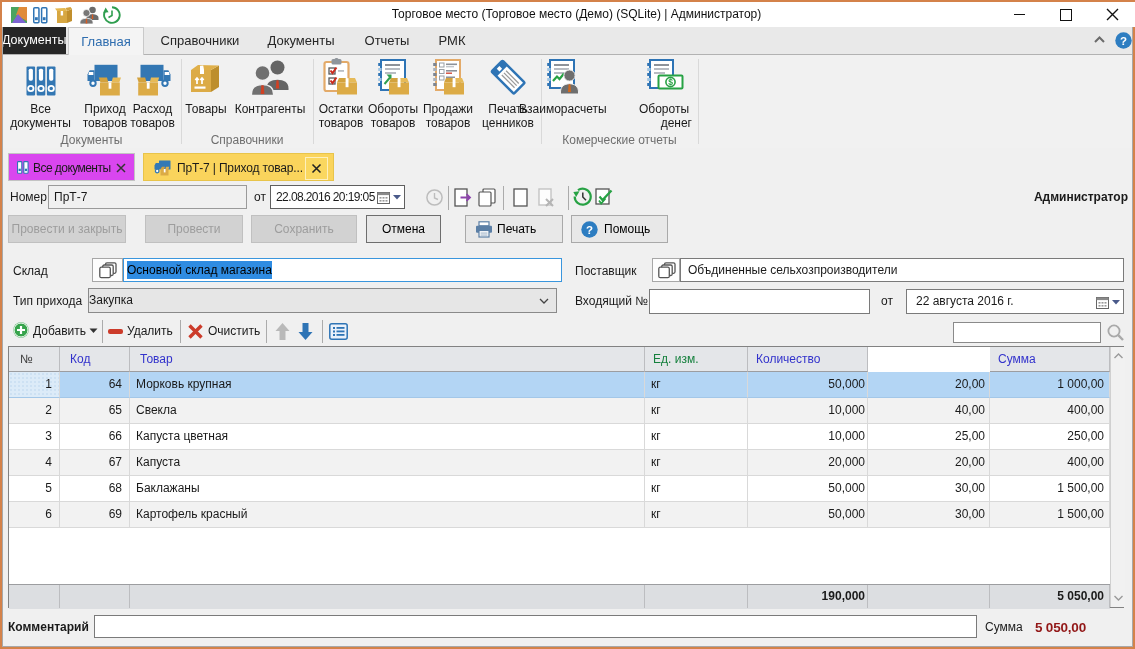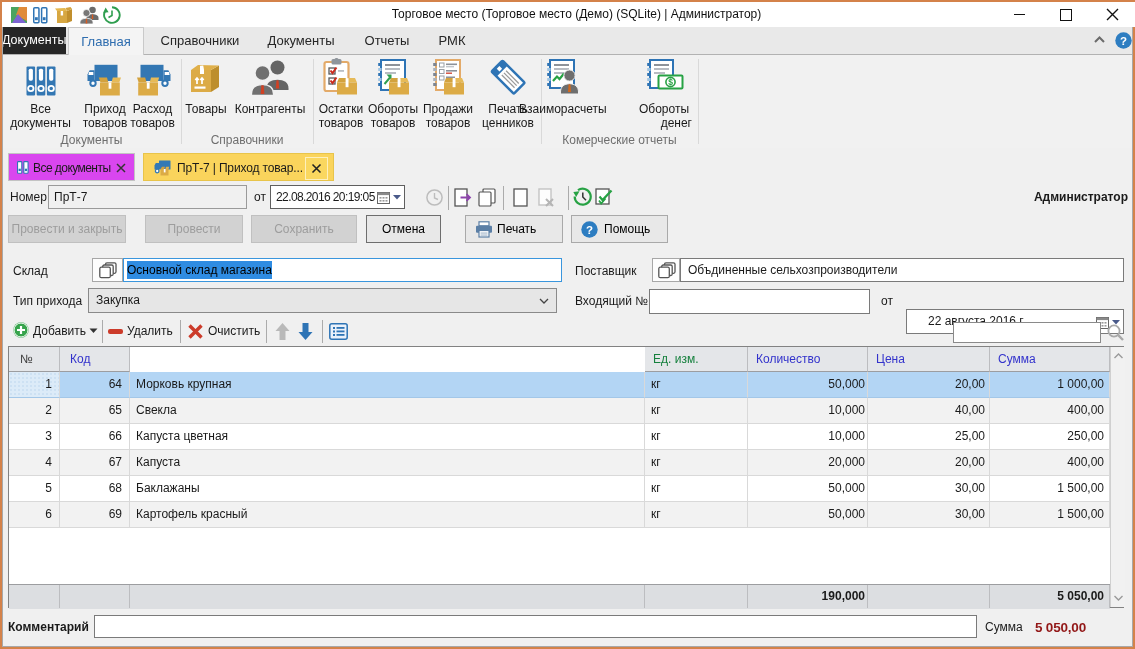--- a/index.html
+++ b/index.html
@@ -469,28 +469,28 @@
 
 <div class="inp" style="left:652px;top:258px;width:28px;height:24px;background:#fdfdfd;border-color:#a7a7a7;" id="postbtn">
   <svg class="abs" style="left:5px;top:3px;" width="18" height="17" viewBox="0 0 18 17">
     <rect x="6.5" y="0.8" width="10.5" height="10.5" rx="1.5" fill="#fff" stroke="#555" stroke-width="1.3"></rect>
     <rect x="3.7" y="3" width="10.5" height="10.5" rx="1.5" fill="#fff" stroke="#555" stroke-width="1.3"></rect>
     <rect x="0.8" y="5.2" width="10.5" height="10.5" rx="1.5" fill="#fff" stroke="#555" stroke-width="1.3"></rect>
   </svg>
 </div>
 <div class="inp" style="left:680px;top:258px;width:444px;height:24px;line-height:22px;padding-left:7px;">Объдиненные сельхозпроизводители</div>
 
-<div class="inp" style="left:88px;top:288px;width:469px;height:25px;background:#e6e6e6;border-color:#8a8a8a;line-height:23px;padding-left:7px;">Закупка
+<div class="inp" style="left:88px;top:288px;width:469px;height:25px;background:#e6e6e6;border-color:#8a8a8a;line-height:23px;">Закупка
   <svg class="abs" style="right:7px;top:9px;" width="10" height="6" viewBox="0 0 10 6">
       <path d="M1 1 L5 5 L9 1" fill="none" stroke="#444" stroke-width="1.3"></path>
     </svg>
 </div>
 
 <div class="inp" style="left:649px;top:289px;width:221px;height:25px;"></div>
-<div class="inp" style="left:906px;top:289px;width:218px;height:25px;line-height:23px;padding-left:21px;margin-top:20px;">22  августа  2016 г.
+<div class="inp" style="left:906px;top:289px;width:218px;height:25px;line-height:23px;padding-left:9px;">22  августа  2016 г.
   <svg class="abs" style="left:189px;top:6px;" width="13" height="13" viewBox="0 0 13 13">
       <rect x="0.5" y="1.5" width="12" height="11" fill="#fff" stroke="#666" stroke-width="1"></rect>
       <rect x="0.5" y="1.5" width="12" height="2.6" fill="#8a8a8a"></rect>
       <rect x="2.5" y="6" width="2" height="1.6" fill="#999"></rect>
       <rect x="5.5" y="6" width="2" height="1.6" fill="#999"></rect>
       <rect x="8.5" y="6" width="2" height="1.6" fill="#999"></rect>
       <rect x="2.5" y="9" width="2" height="1.6" fill="#999"></rect>
       <rect x="5.5" y="9" width="2" height="1.6" fill="#999"></rect>
       <rect x="8.5" y="9" width="2" height="1.6" fill="#999"></rect>
     </svg>
@@ -537,23 +537,23 @@
   <div class="inp" style="left:951px;top:6px;width:148px;height:21px;border-color:#8a8a8a;"></div>
   <svg class="abs" style="left:1104px;top:7px;" width="19" height="19" viewBox="0 0 19 19">
     <circle cx="8" cy="8" r="5.6" fill="none" stroke="#a9a9a9" stroke-width="1.8"></circle>
     <path d="M12.2 12.2 L17 17" stroke="#a9a9a9" stroke-width="2.4"></path>
   </svg>
 </div>
 
 <div id="tbl">
   <div class="hcell num" style="left:0;width:51px;color:#3c3c3c;text-align:left;padding-left:11px;">№</div>
   <div class="hcell" style="left:51px;width:70px;color:#3333cc;padding-left:10px;">Код</div>
+  <div class="hcell" style="left:121px;width:515px;color:#3333cc;padding-left:10px;">Товар</div>
   <div class="hcell" style="left:636px;width:103px;color:#15803d;padding-left:8px;">Ед. изм.</div>
   <div class="hcell" style="left:739px;width:120px;color:#3333cc;padding-left:8px;">Количество</div>
-  <div class="hcell" style="left:859px;width:122px;color:#3333cc;padding-left:8px;">Цена</div>
   <div class="hcell" style="left:981px;width:120px;color:#3333cc;padding-left:8px;">Сумма</div>
   <div id="rows">
       <div class="row" style="top:25px;background:#b3d5f4">
         <div class="cell num" style="left:0px;width:51px;background:#dcebf8;background-image:radial-gradient(#cde1f3 0.8px, rgba(0,0,0,0) 0.8px);background-size:4px 4px;border-bottom-color:#a3c7e8;">1</div>
         <div class="cell num" style="left:51px;width:70px;border-bottom-color:#a3c7e8;">64</div>
         <div class="cell txt" style="left:121px;width:515px;border-bottom-color:#a3c7e8;">Морковь крупная</div>
         <div class="cell txt" style="left:636px;width:103px;border-bottom-color:#a3c7e8;">кг</div>
         <div class="cell num" style="left:739px;width:120px;border-bottom-color:#a3c7e8;padding-right:2px;">50,000</div>
         <div class="cell num" style="left:859px;width:122px;border-bottom-color:#a3c7e8;padding-right:4px;">20,00</div>
         <div class="cell num" style="left:981px;width:120px;border-bottom-color:#a3c7e8;padding-right:5px;">1 000,00</div>

